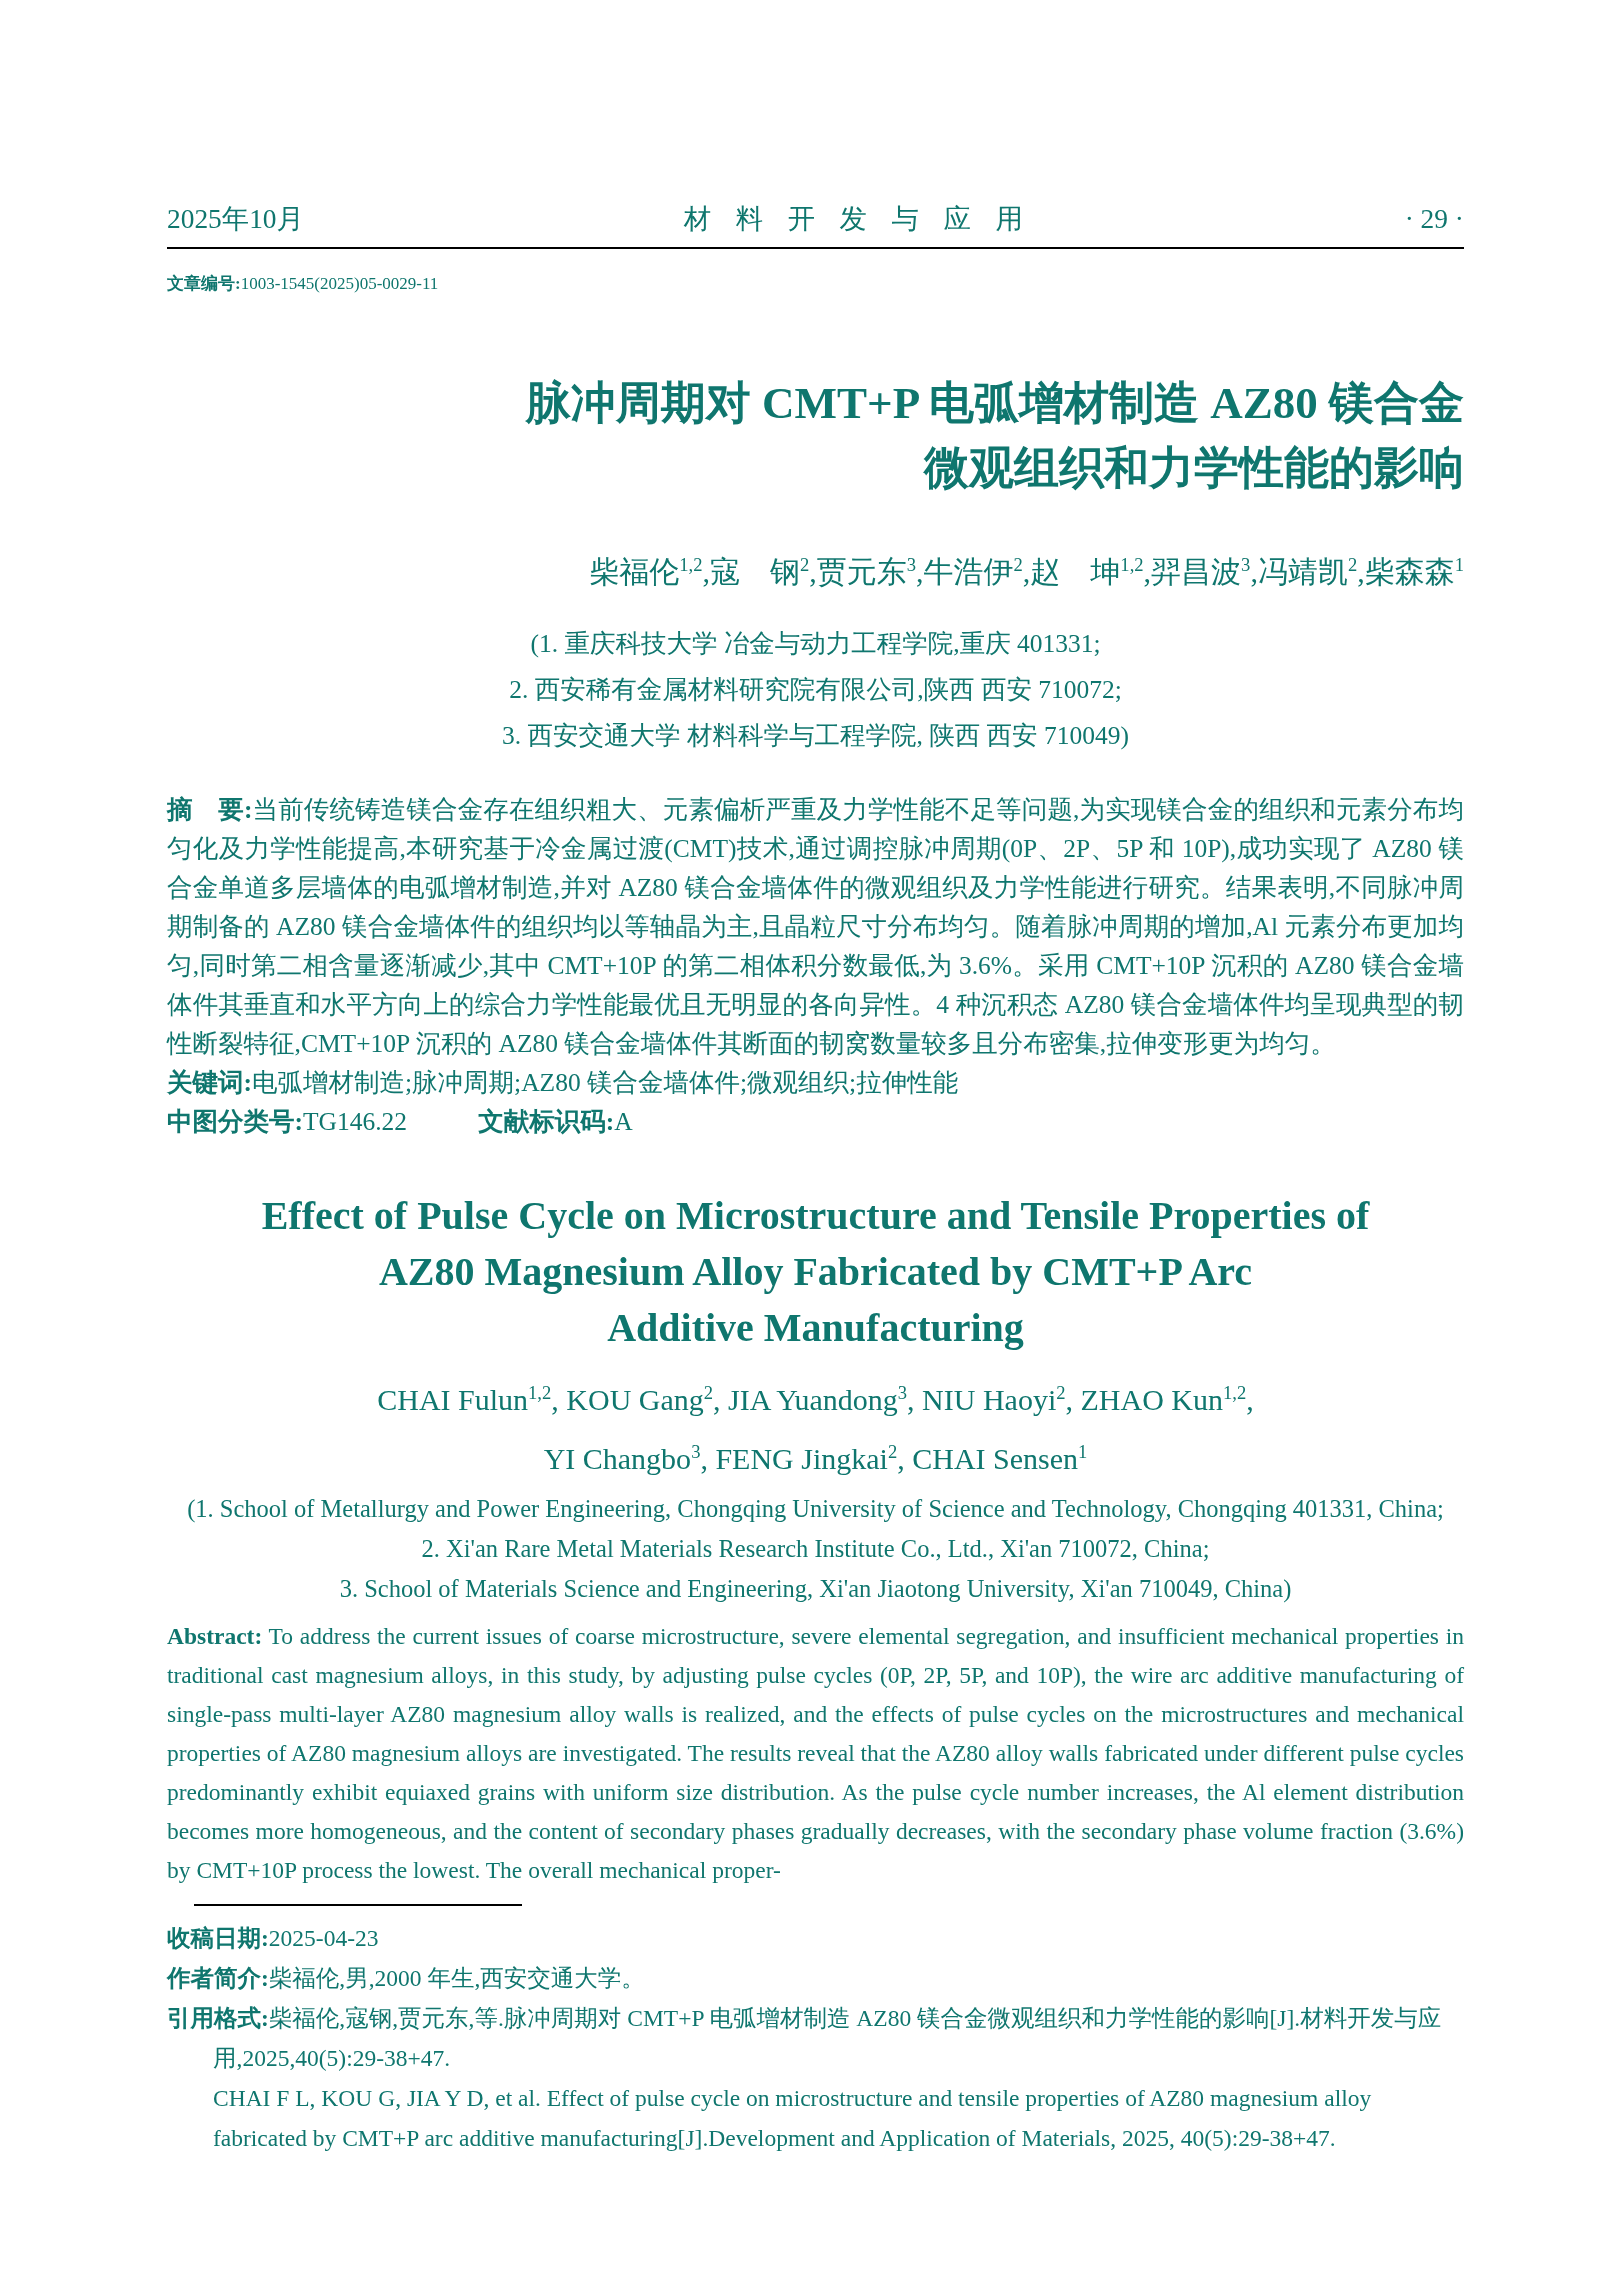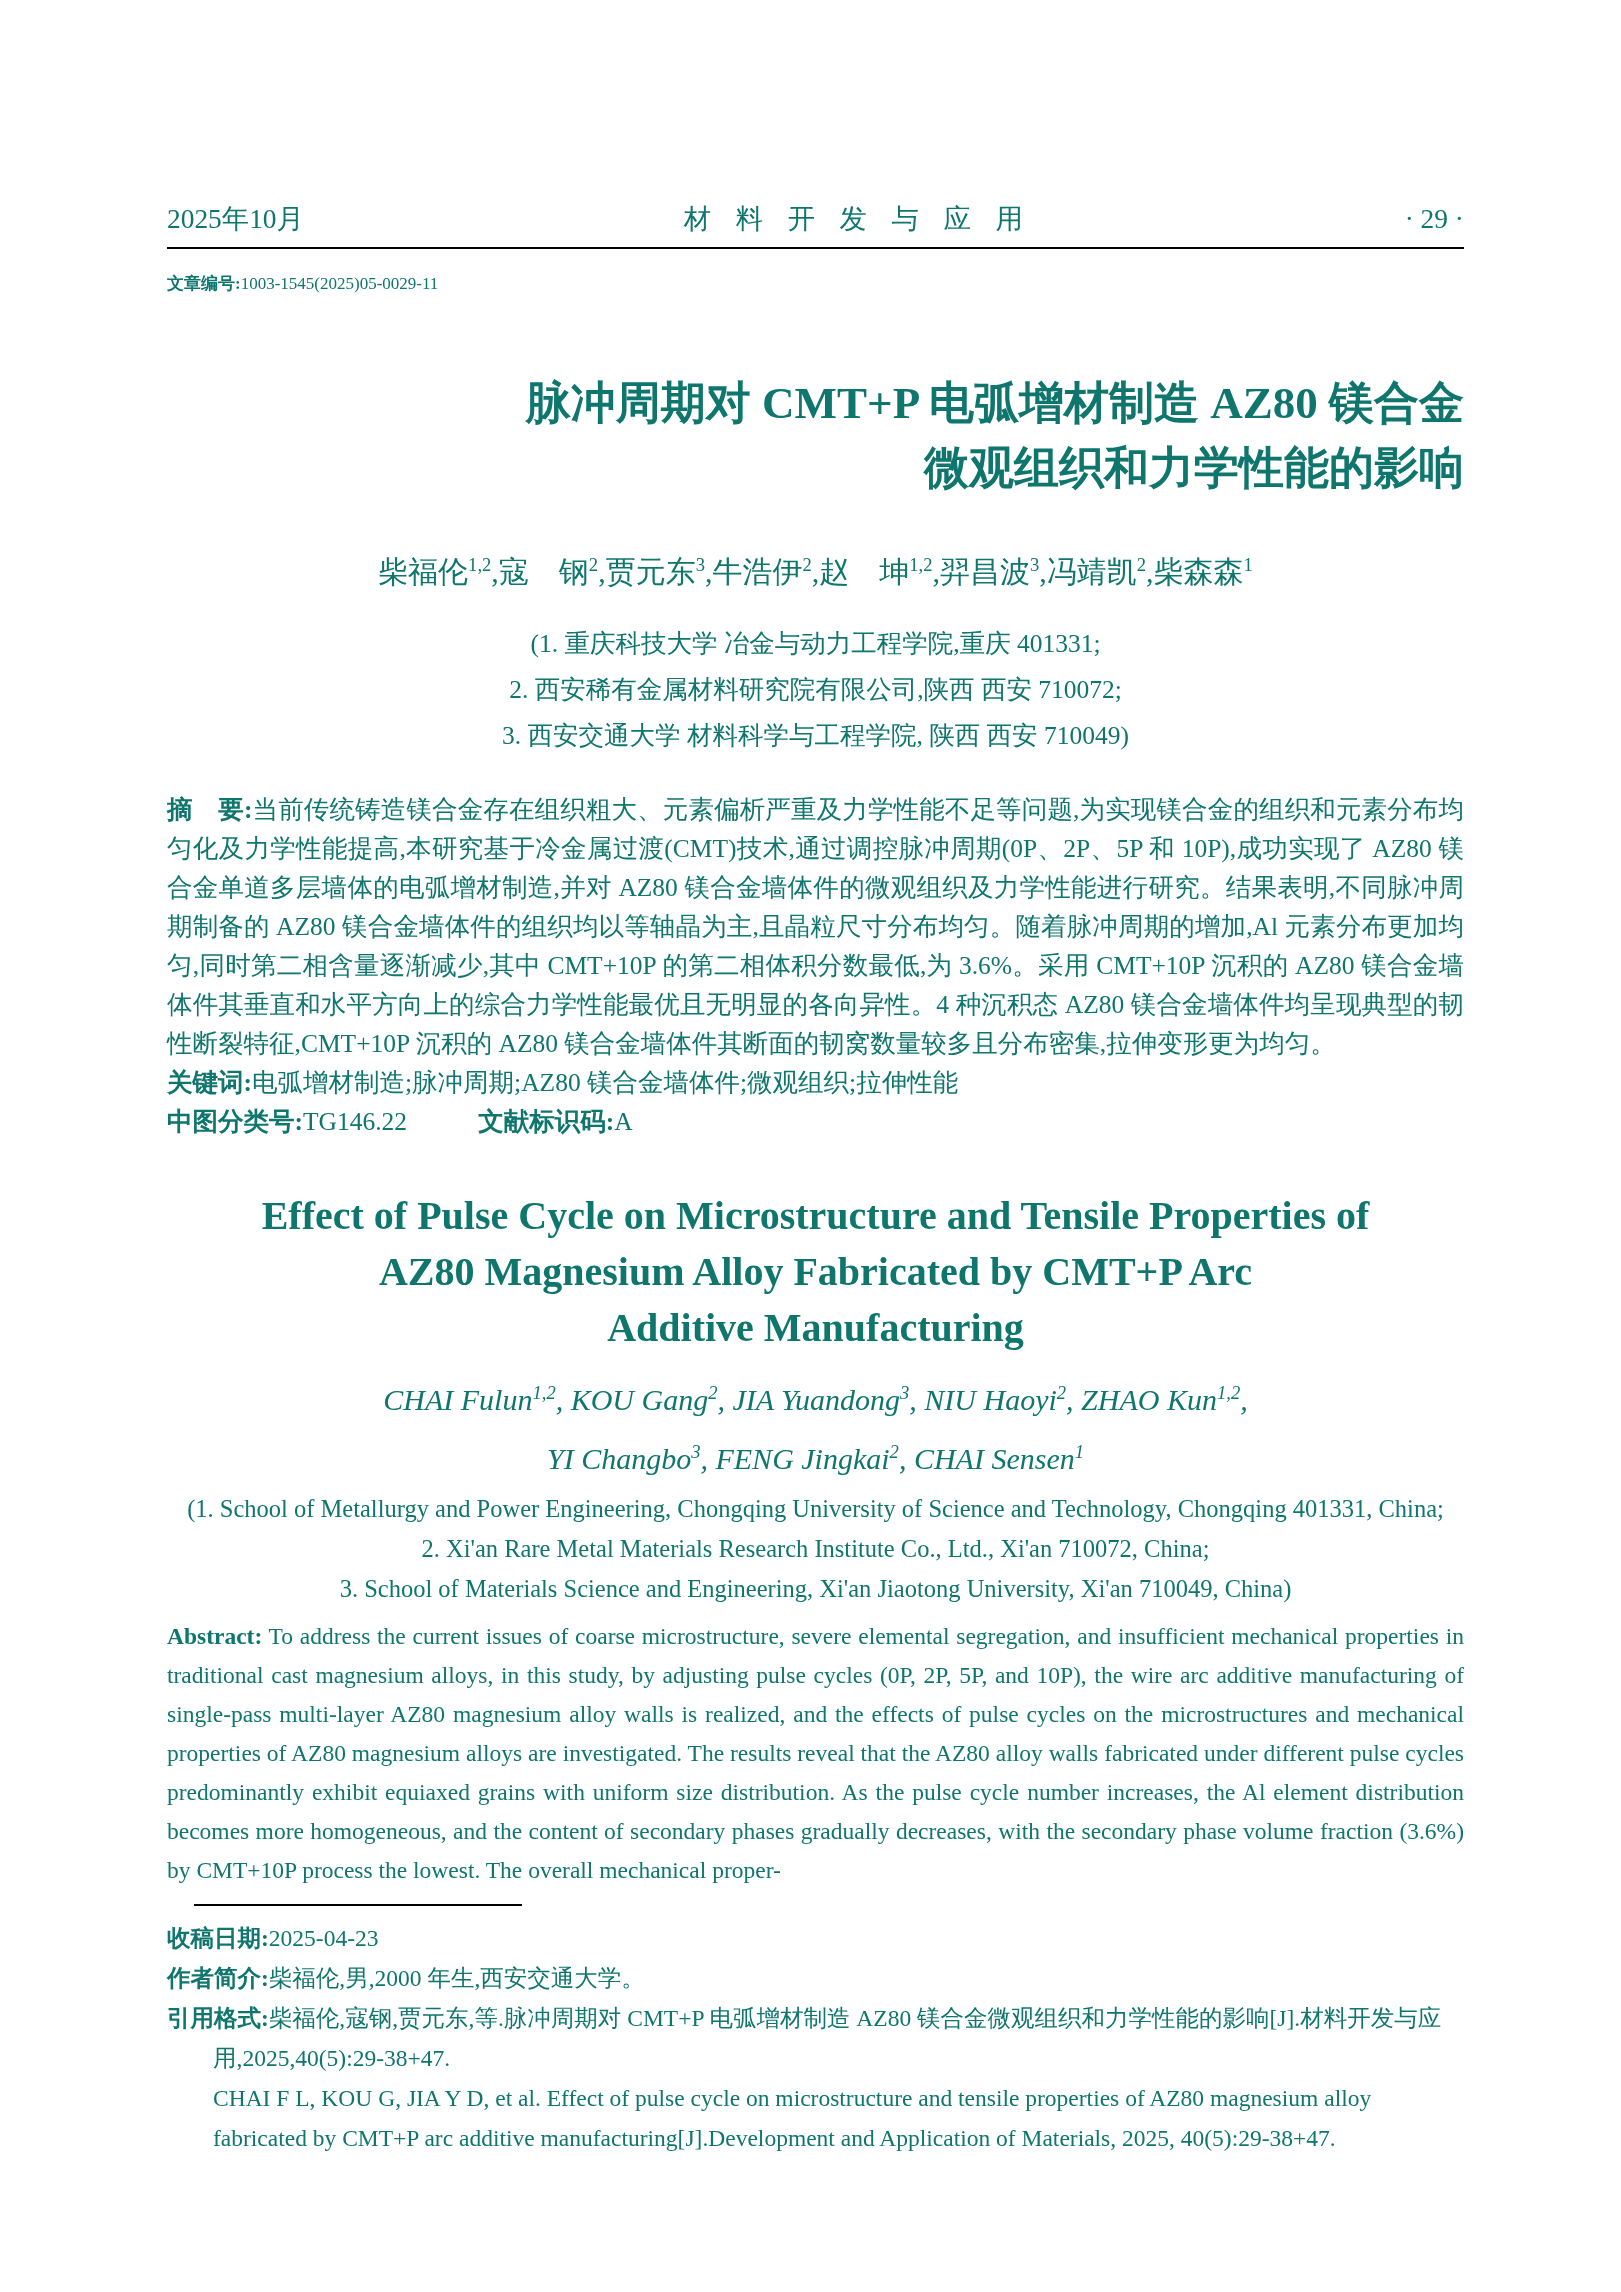--- a/index.html
+++ b/index.html
@@ -9,30 +9,30 @@
     font-family:"Liberation Serif","DejaVu Serif",serif;
   }
   
   .header-row{display:flex;justify-content:space-between;align-items:baseline;font-size:27.4px;}
   .journal-name{word-spacing:13.7px;letter-spacing:2px;}
   .header-rule{border-bottom:2.9px solid #000;margin-top:9.8px;}
   .article-no{margin-top:23.5px;text-align:left;padding-right:88px;font-size:17px;}
   .lb{font-weight:bold;}
   
   .title-cn{margin-top:76px;text-align:right;font-size:45px;font-weight:bold;line-height:65px;}
-  .authors-cn{margin-top:51px;text-align:center;font-size:30px;}
+  .authors-cn{margin-top:51px;text-align:right;font-size:30px;}
   .authors-cn sup,.authors-en sup{font-size:0.62em;}
   .affils-cn{margin-top:27.4px;text-align:center;font-size:25.5px;line-height:46px;}
   
   .abs-cn{margin-top:31px;font-size:25.5px;line-height:39px;text-align:justify;}
   .kw-line,.clc-line{font-size:25.5px;line-height:39px;}
   .clc-gap{display:inline-block;width:71px;}
   
   .title-en{margin-top:47px;text-align:center;font-weight:bold;font-size:40px;line-height:56px;}
-  .authors-en{margin-top:11.8px;text-align:center;font-style:italic;font-size:30px;line-height:52px;}
+  .authors-en{margin-top:11.8px;text-align:center;font-size:30px;line-height:52px;}
   .affils-en{margin-top:3.9px;text-align:center;font-size:24.5px;line-height:40px;}
   .abs-en{margin-top:7.8px;font-size:23.5px;line-height:39px;text-align:justify;}
   
   .footnote-rule{width:328px;border-top:2px solid #000;margin:13.7px 0 0 27.4px;}
   .footer{margin-top:11.8px;font-size:23.5px;line-height:40px;}
   .hang{padding-left:46px;text-indent:-46px;}
   .indent{padding-left:46px;}
   .authors-cn span[data-name="author-cn"],.authors-en span[data-name="author-en"]{white-space:nowrap;}
 </style>
 </head>

